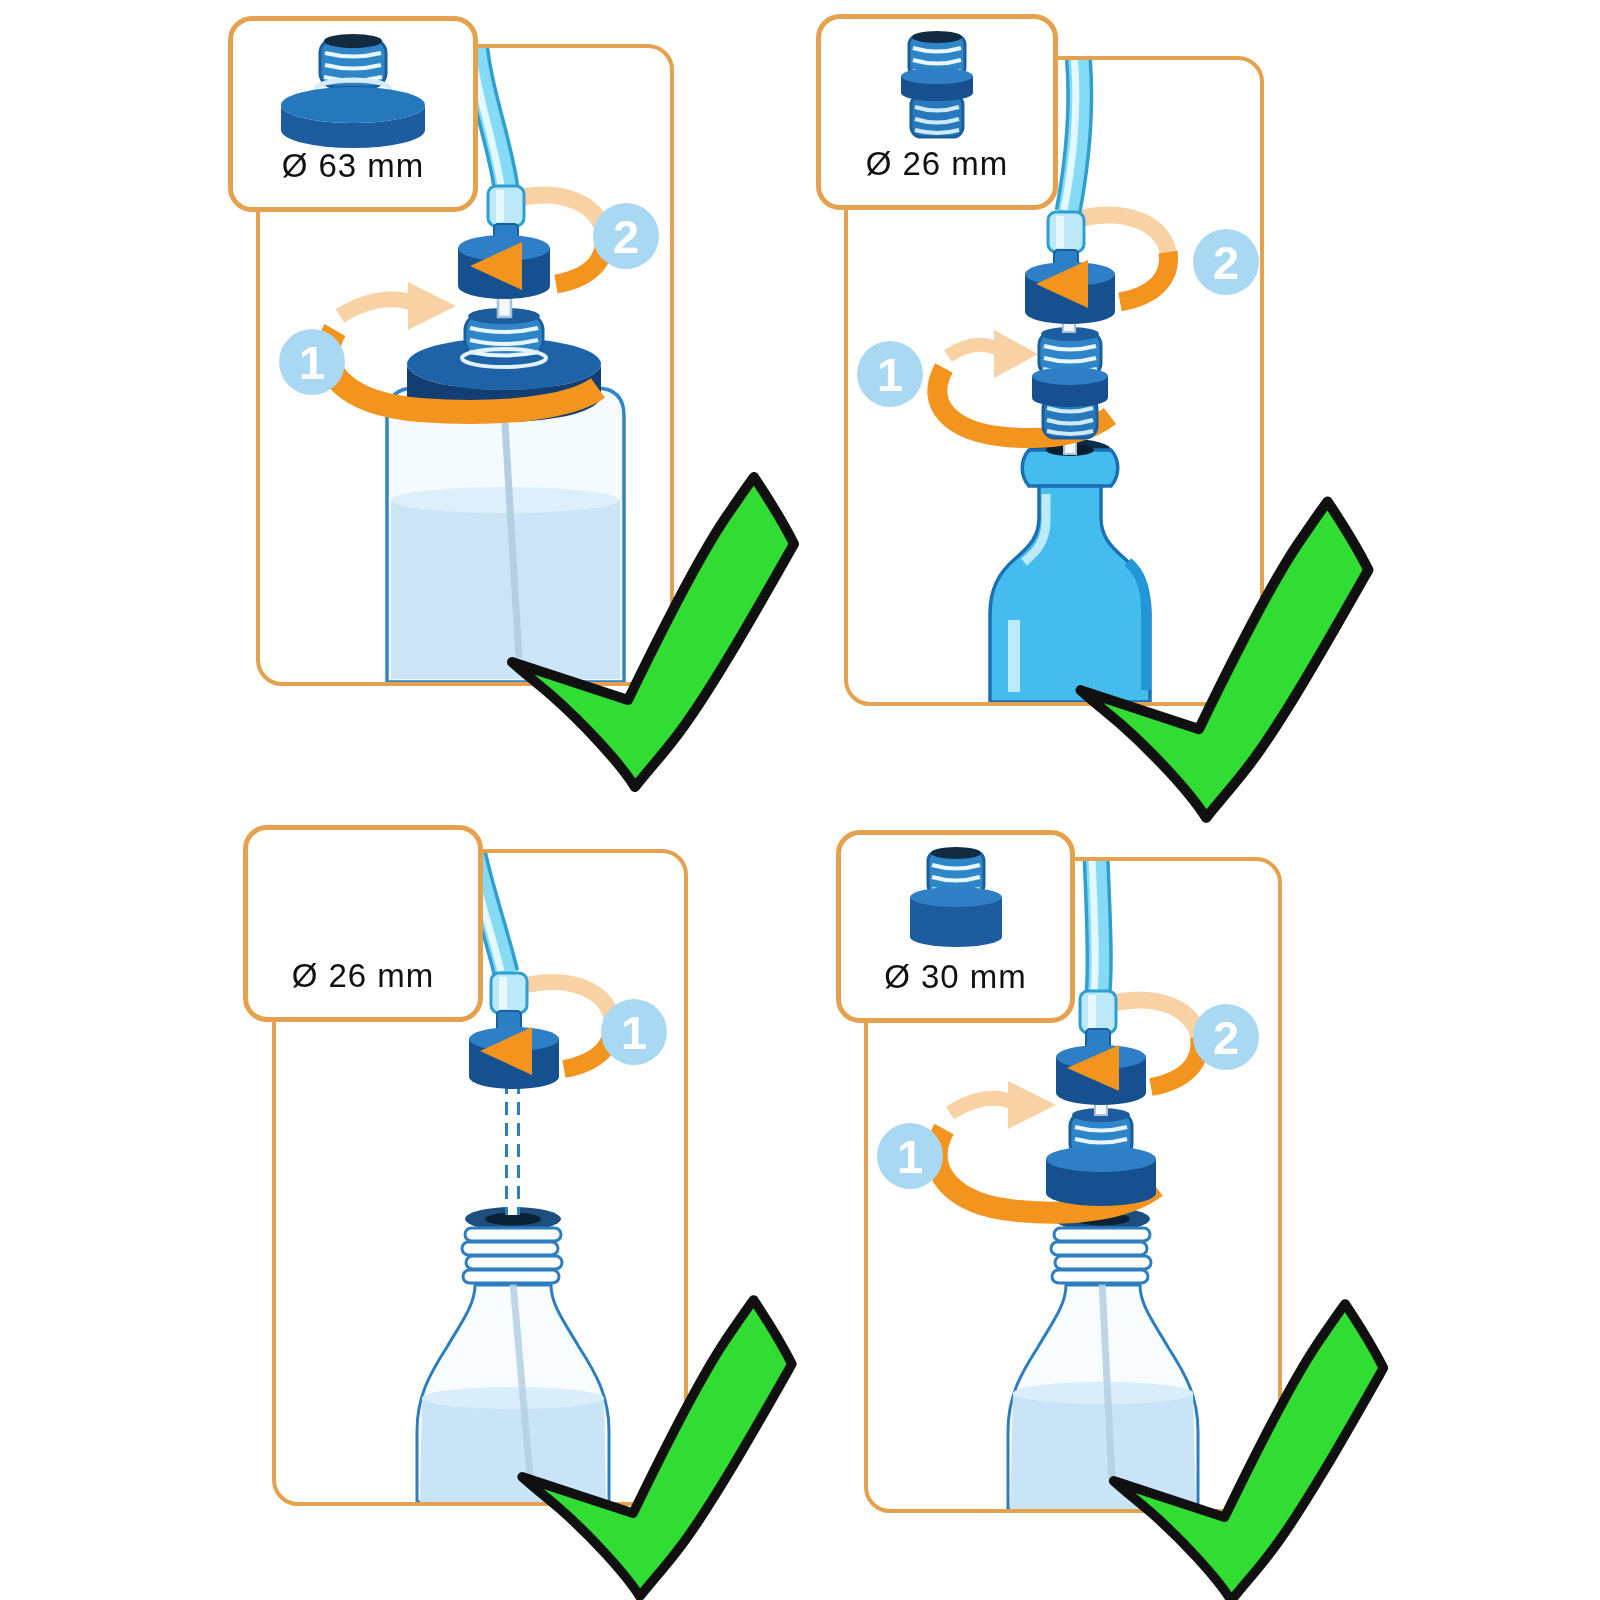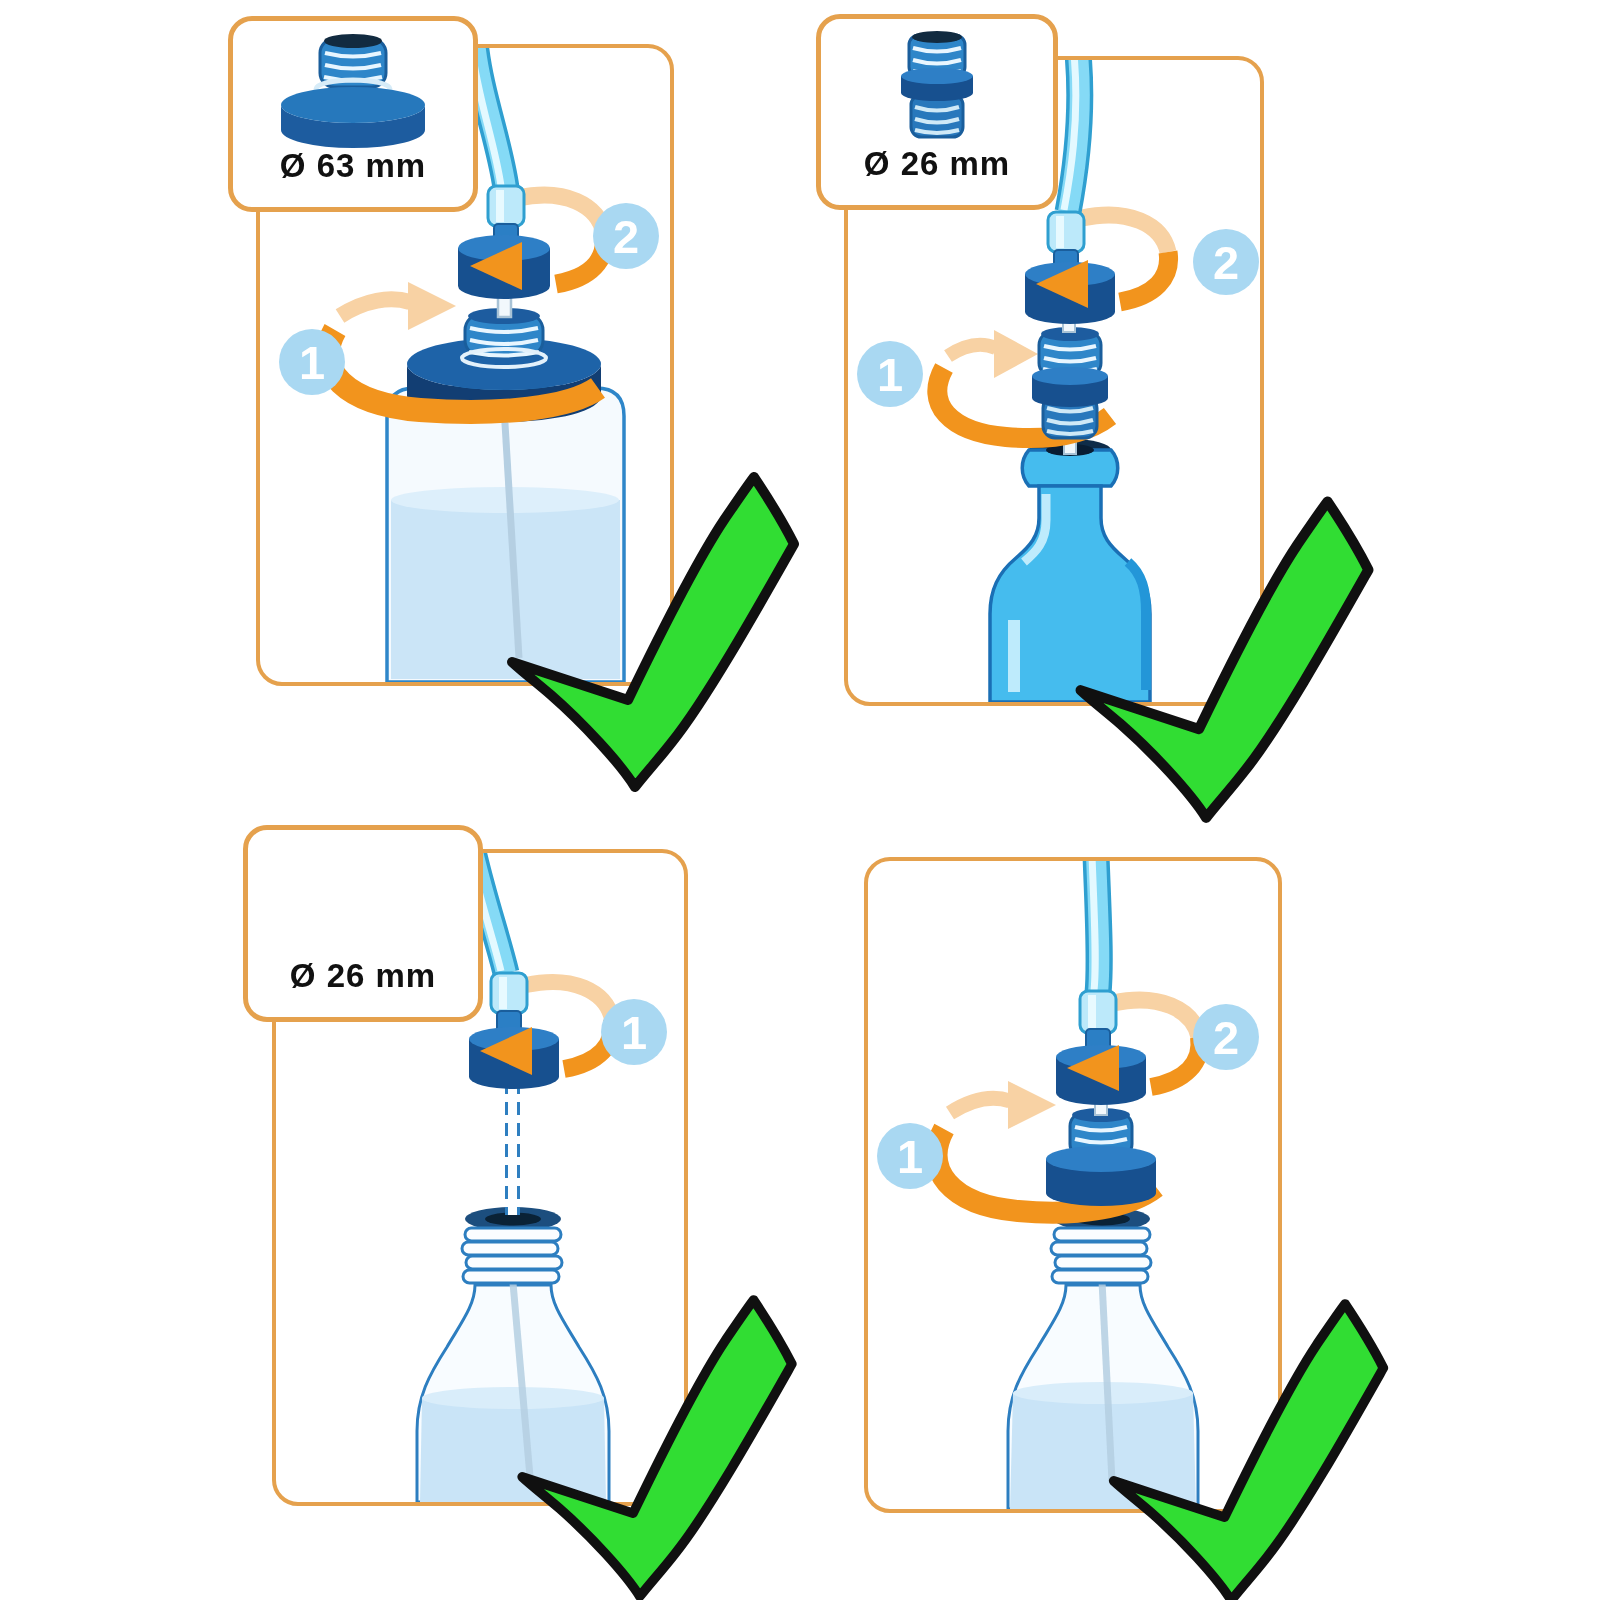--- a/index.html
+++ b/index.html
@@ -3,21 +3,21 @@
 <meta charset="utf-8">
 <style>
   html,body{margin:0;padding:0;background:#ffffff;}
   #canvas{position:relative;width:1600px;height:1600px;background:#ffffff;overflow:hidden;
           font-family:"Liberation Sans",sans-serif;}
   .panel{position:absolute;background:#ffffff;border:4px solid #E5A14D;border-radius:26px;overflow:hidden;z-index:1;}
   .panel svg.art{position:absolute;left:0;top:0;}
   .callout{position:absolute;background:#ffffff;border:5px solid #E5A14D;border-radius:24px;z-index:6;}
   .adapter-icon{position:absolute;left:50%;top:10px;transform:translateX(-50%);}
   .adapter-label{position:absolute;left:0;right:0;bottom:22px;text-align:center;
-                 font-size:33px;font-weight:bold;color:#111;letter-spacing:1px;}
+                 font-size:33px;font-weight:normal;color:#111;letter-spacing:1px;}
   .check{position:absolute;z-index:9;}
   .badge{fill:#A9D8F2;}
   .badge-num{fill:#ffffff;font-size:47px;font-weight:bold;font-family:"Liberation Sans",sans-serif;}
 </style>
 </head>
 <body>
 
 <div id="canvas">
 
   <svg width="0" height="0" style="position:absolute" aria-hidden="true">
@@ -308,18 +308,30 @@
         <circle class="badge" cx="358" cy="176" r="33"></circle>
         <text class="badge-num" x="358" y="193" text-anchor="middle">2</text>
       </g>
       <g>
         <circle class="badge" cx="42" cy="295" r="33"></circle>
         <text class="badge-num" x="42" y="312" text-anchor="middle">1</text>
       </g>
     </svg>
   </section>
 
+  <div class="callout" style="left:836px;top:830px;width:229px;height:183px;">
+    <svg class="adapter-icon" width="150" height="112" viewBox="0 0 150 112">
+      <rect x="47" y="6" width="56" height="44" rx="10" fill="#2E86C9" stroke="#1A5E9C" stroke-width="3"></rect>
+      <ellipse cx="75" cy="8" rx="25" ry="6" fill="#122B40"></ellipse>
+      <path d="M51,20 Q75,27 99,20" stroke="#E8F6FF" stroke-width="4" fill="none"></path>
+      <path d="M51,32 Q75,39 99,32" stroke="#E8F6FF" stroke-width="4" fill="none"></path>
+      <path d="M51,44 Q75,50 99,44" stroke="#E8F6FF" stroke-width="4" fill="none"></path>
+      <path d="M29,52 L29,92 A46,10 0 0 0 121,92 L121,52 Z" fill="#1D5C9F"></path>
+      <ellipse cx="75" cy="52" rx="46" ry="10" fill="#2E7FC6"></ellipse>
+    </svg>
+    <div class="adapter-label">Ø 30 mm</div>
+  </div>
 
   <svg class="check" style="left:1096px;top:1280px;" width="305" height="330">
     <use href="#sym-check"></use>
   </svg>
 
 </div>
 
 </body></html>

